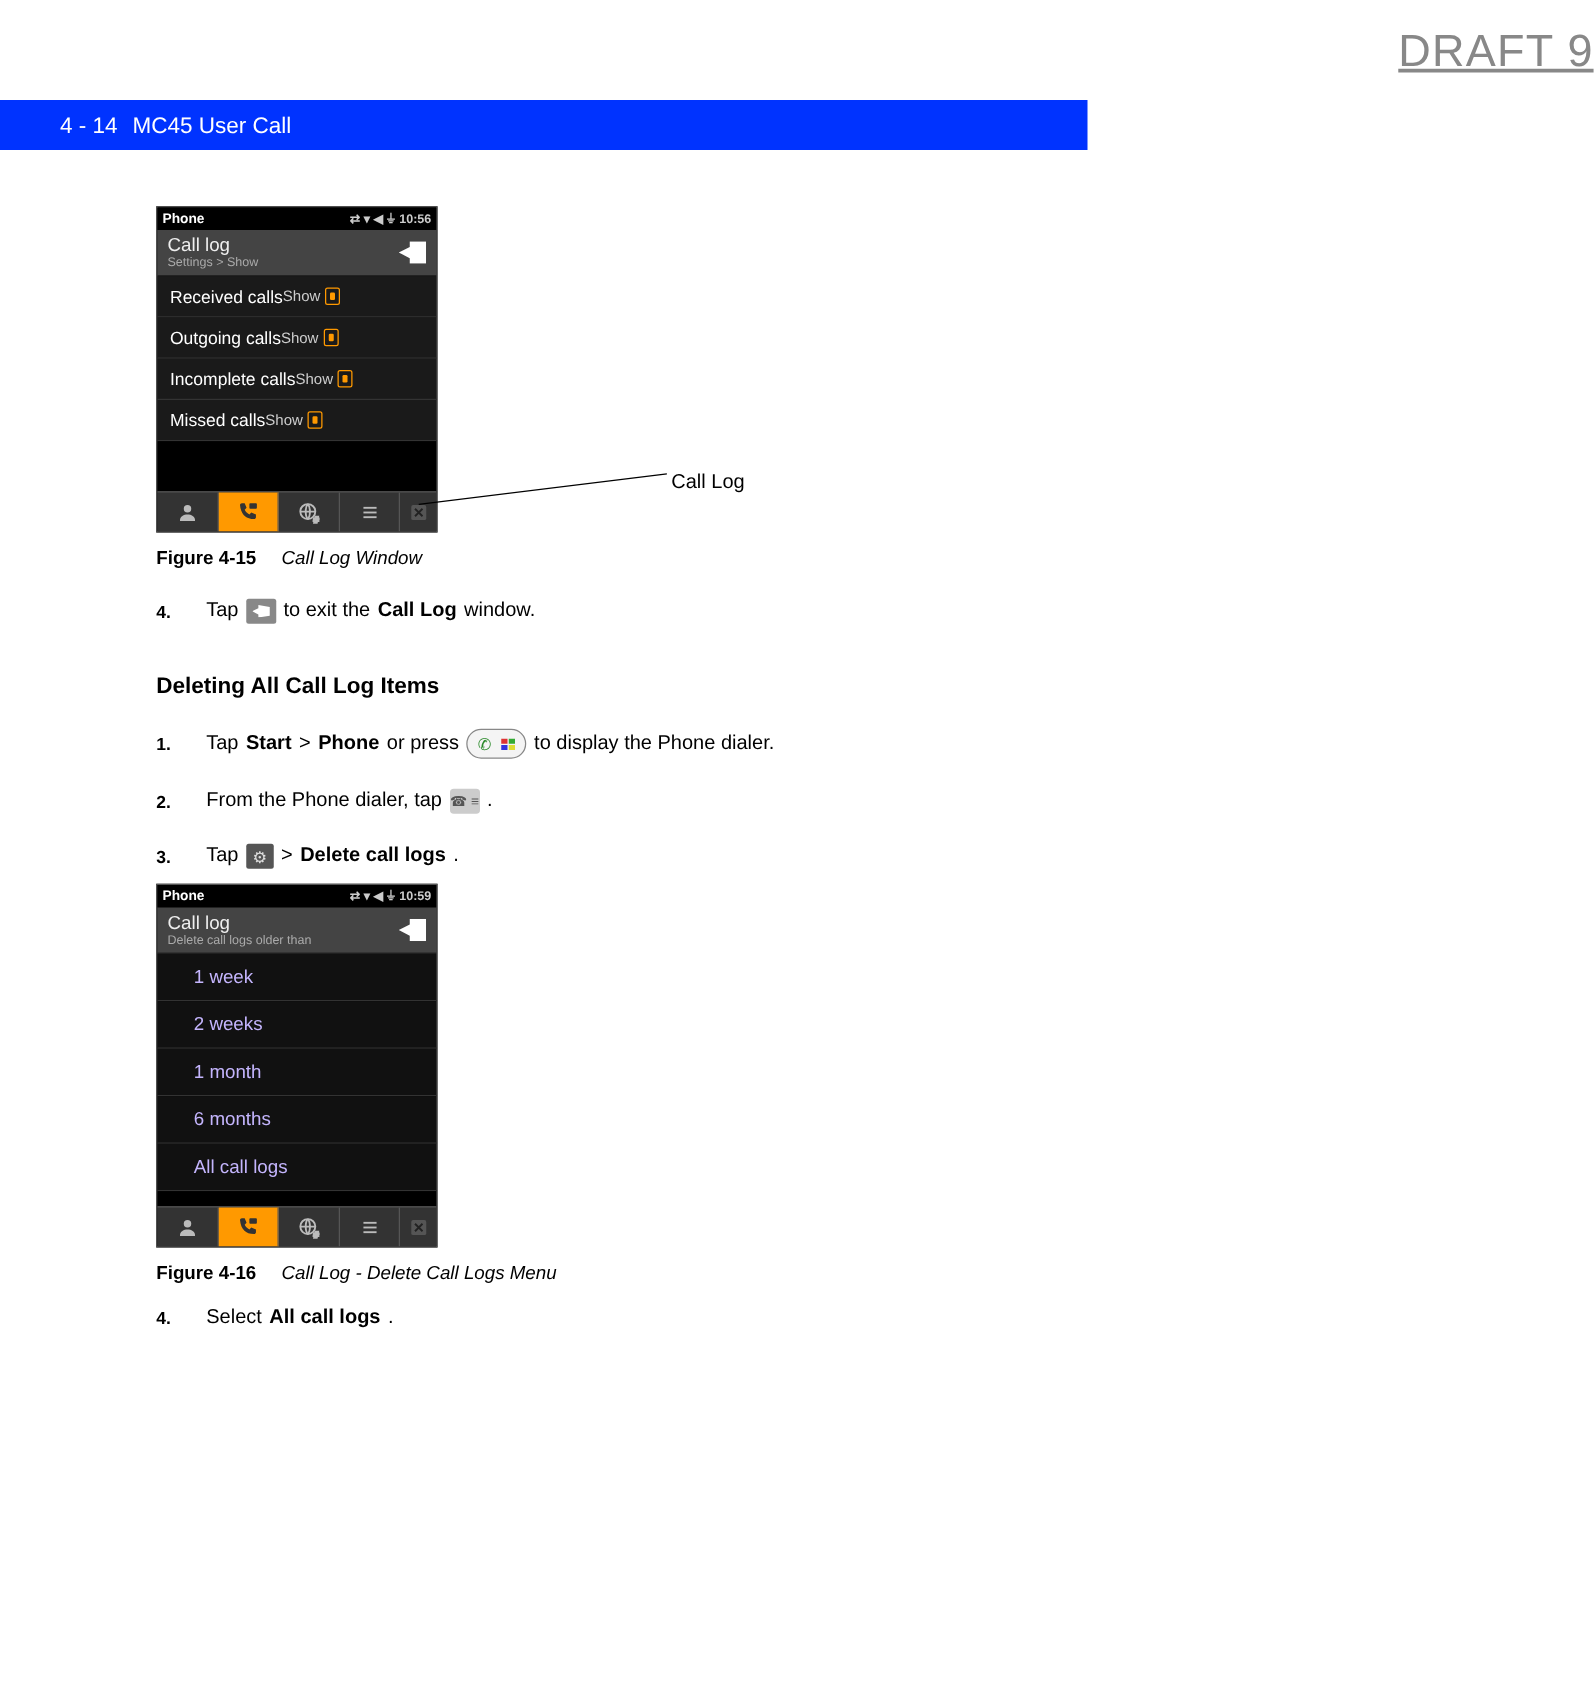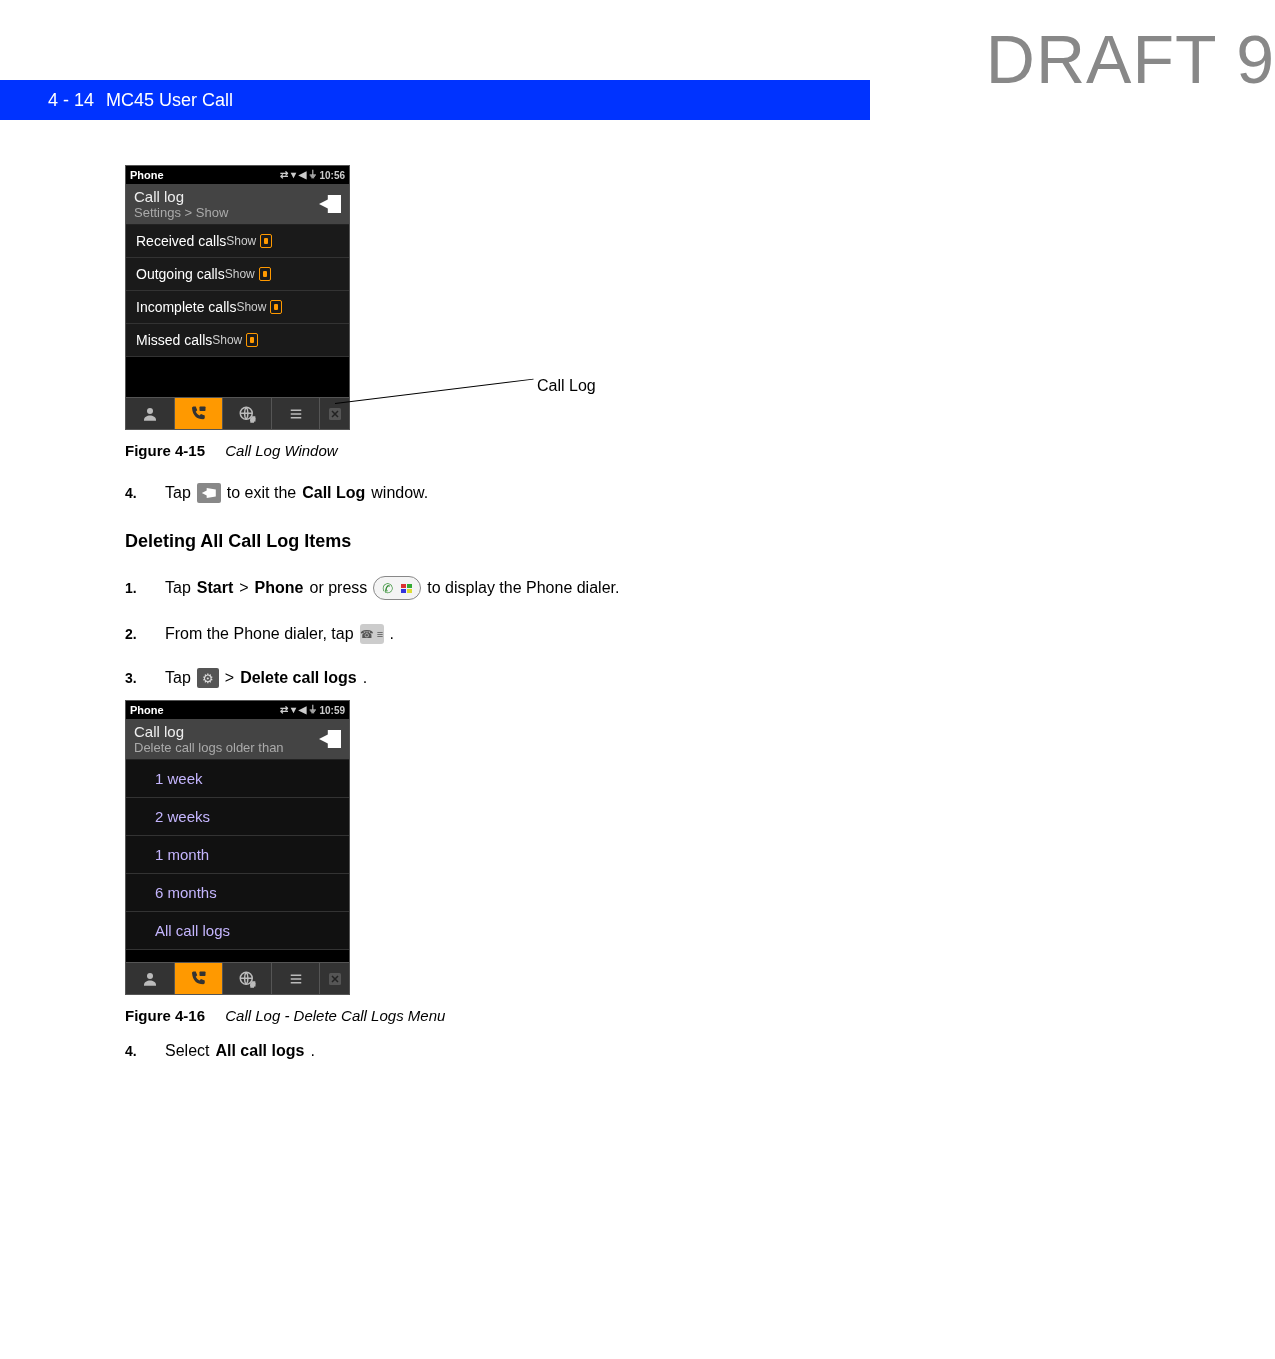--- a/index.html
+++ b/index.html
@@ -9,24 +9,25 @@
       color: #000;
       background: #fff;
       width: 1275px;
       height: 1359px;
       position: relative;
     }
     .watermark {
       position: absolute;
       top: 20px;
       right: 0;
-      font-size: 68px;
+      font-size: 36px;
       color: #888;
       font-weight: normal;
       letter-spacing: 1px;
+      text-decoration: underline;
     }
     .blue-bar {
       position: absolute;
       top: 80px;
       left: 0;
       width: 870px;
       height: 40px;
       background: #0033ff;
       color: #fff;
       display: flex;
@@ -66,21 +67,21 @@
     .phone-header {
       background: #444;
       padding: 4px 8px;
       display: flex;
       justify-content: space-between;
       align-items: center;
       border-bottom: 1px solid #222;
     }
     .phone-header-left { display: flex; flex-direction: column; }
     .ph-title { font-size: 15px; color: #eee; }
-    .ph-sub { font-size: 13px; color: #aaa; }
+    .ph-sub { font-size: 10px; color: #aaa; }
     .back-arrow {
       width: 22px; height: 18px;
       background: #fff;
       clip-path: polygon(40% 0, 100% 0, 100% 100%, 40% 100%, 40% 75%, 0 50%, 40% 25%);
     }
     .phone-row {
       display: flex;
       justify-content: flex-start;
       align-items: center;
       padding: 8px 10px;
@@ -211,21 +212,21 @@
       border-radius: 2px;
       align-items: center;
       justify-content: center;
       color: #ddd;
       font-size: 13px;
     }
 
     h3.subheading {
       font-size: 18px;
       font-weight: bold;
-      margin-top: 28px;
+      margin-top: 39px;
     }
 
     .phone-row-simple {
       padding: 10px 29px;
       border-bottom: 1px solid #333;
       background: #111;
       font-size: 15px;
       color: #c4b5fd;
     }
     .phone-empty2 { height: 12px; background: #000; }

